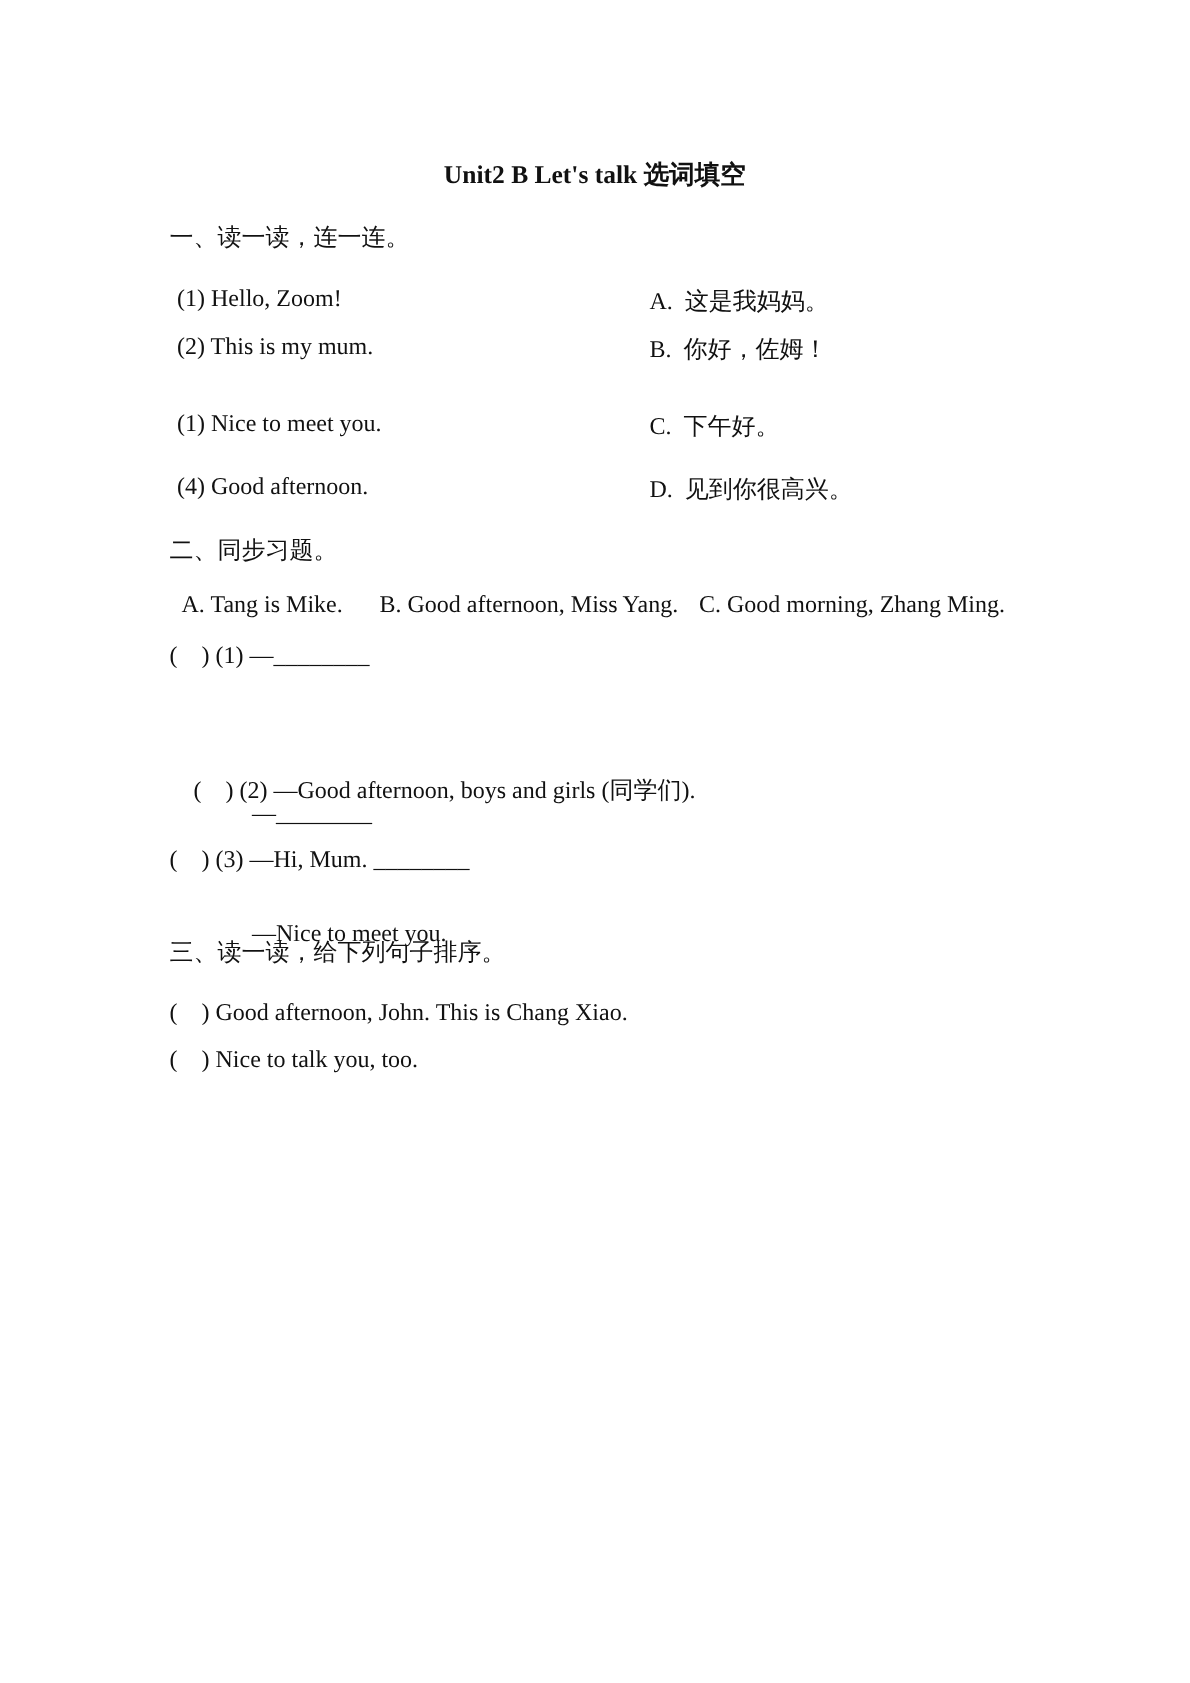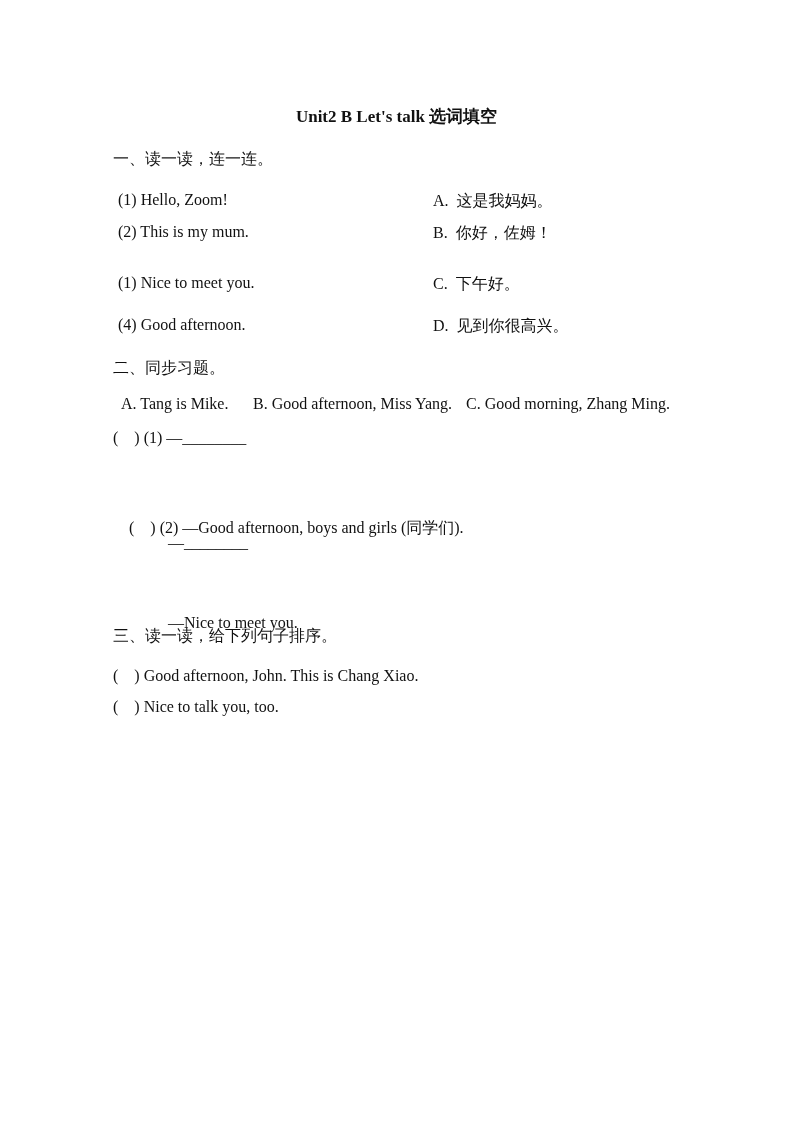--- a/index.html
+++ b/index.html
@@ -59,20 +59,21 @@
 
   <span class="abs" style="top:394px; left:121px;">A. Tang is Mike.</span>
   <span class="abs" style="top:394px; left:466px;">C. Good morning, Zhang Ming.</span>
   <span class="abs" style="top:394px; left:253px;">B. Good afternoon, Miss Yang.</span>
 
   <div class="abs" style="top:428px; left:113px;">(    ) (1) —________</div>
 
   <div class="abs" style="top:518px; left:113px;margin-left:16px;">(    ) (2) —Good afternoon, boys and girls (同学们).</div>
   <div class="abs" style="top:533px; left:168px;">—________</div>
 
+  <div class="abs" style="top:564px; left:113px;">(    ) (3) —Hi, Mum. ________</div>
   <div class="abs" style="top:593px; left:168px;margin-top:20px;">—Nice to meet you.</div>
 
   <div class="abs heading" style="top:626px; left:113px;">三、读一读，给下列句子排序。</div>
 
   <div class="abs" style="top:666px; left:113px;">(    ) Good afternoon, John. This is Chang Xiao.</div>
   <div class="abs" style="top:697px; left:113px;">(    ) Nice to talk you, too.</div>
 
 </div>
 
 </body></html>

